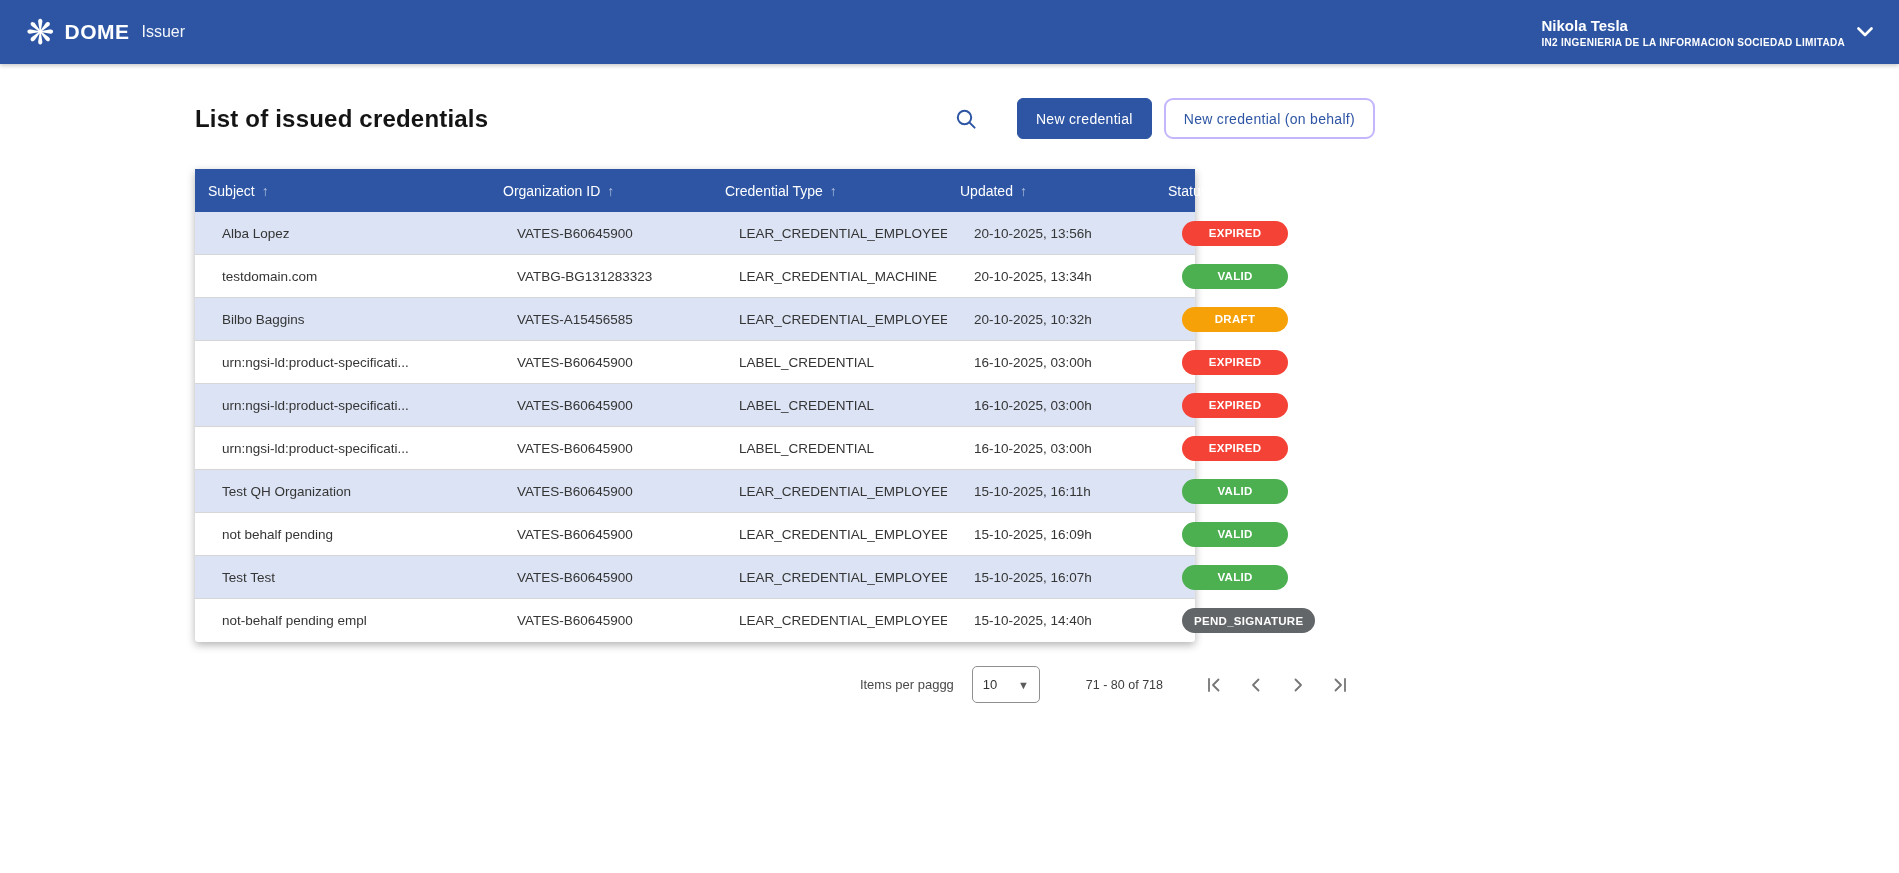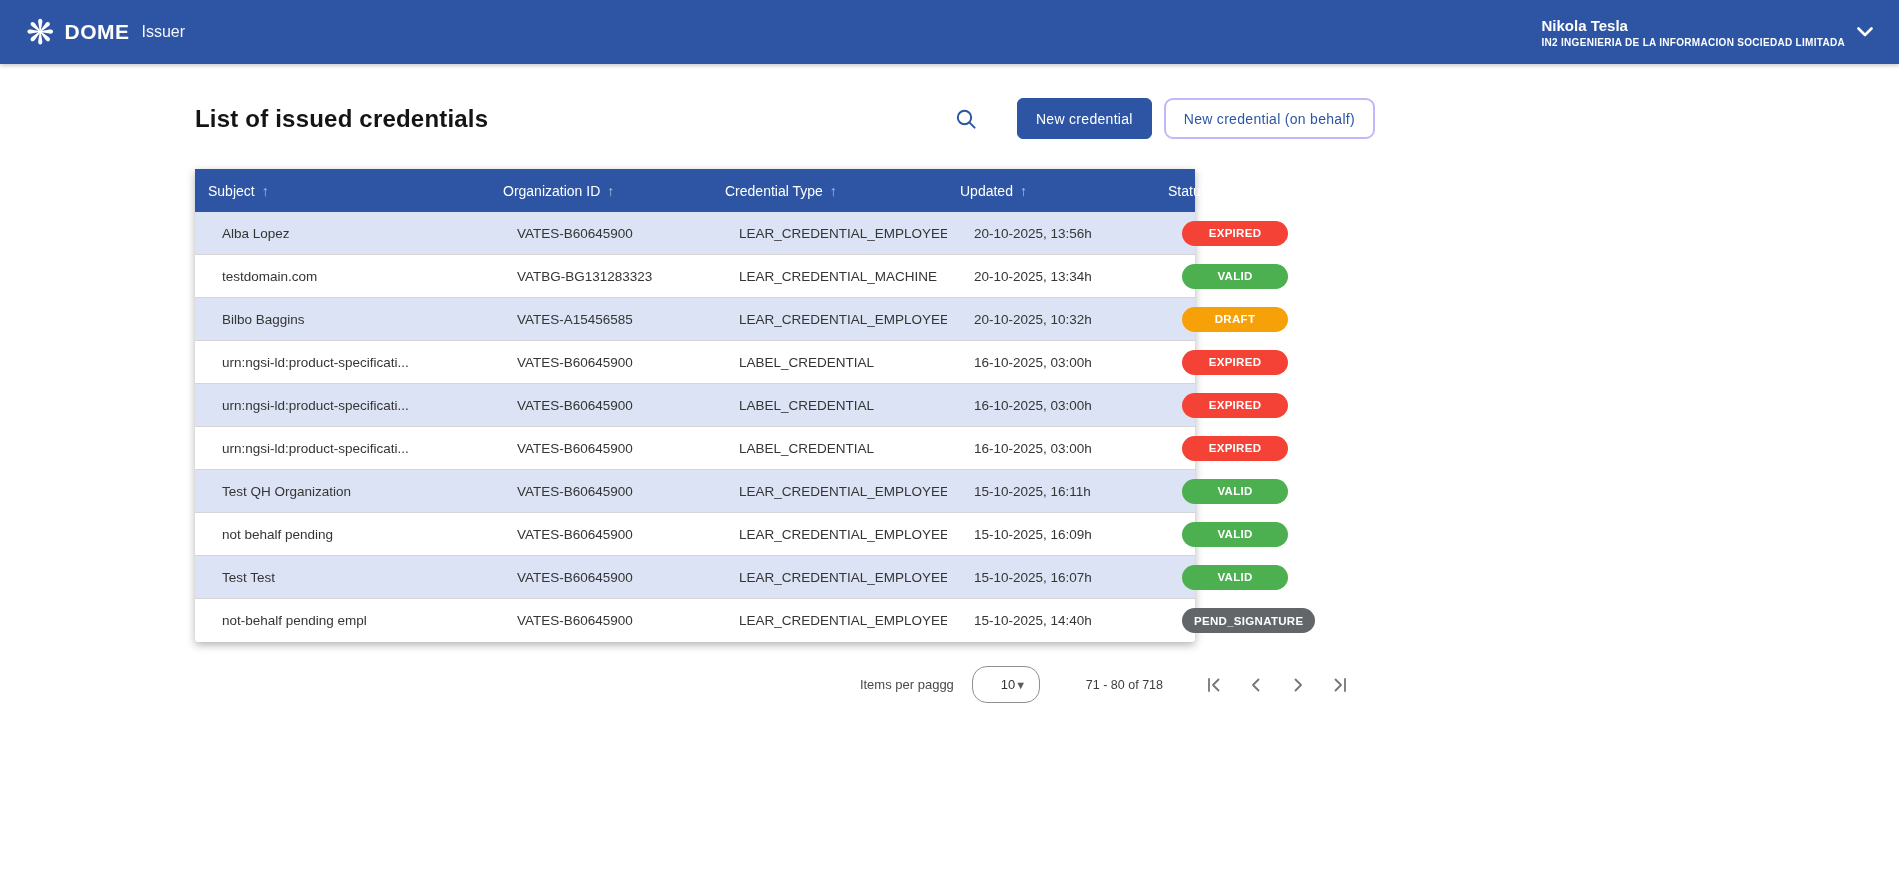--- a/index.html
+++ b/index.html
@@ -45,22 +45,22 @@
   .td { font-size: 13.5px; color: #353535; padding-left: 27px; white-space: nowrap;
     overflow: hidden; }
   .badge { display: inline-flex; align-items: center; justify-content: center;
     min-width: 106px; height: 25px; padding: 0 12px; border-radius: 14px;
     color: #fff; font-size: 11.5px; font-weight: 700; letter-spacing: .3px; }
 
   
   .pagination { margin-top: 24px; display: flex; align-items: center;
     justify-content: flex-end; padding-right: 14px; gap: 4px; color: #4a4a4a; }
   .ipp-label { font-size: 13px; color: #4a4a4a; }
-  .page-size { width: 68px; height: 37px; border: 1px solid #8f8f8f; border-radius: 15px;
-    margin-left: 14px; display: flex; align-items: center; padding: 0 28px;
+  .page-size { width: 68px; height: 37px; border: 1px solid #8f8f8f; border-radius: 5px;
+    margin-left: 14px; display: flex; align-items: center; padding: 0 10px;
     justify-content: space-between; cursor: pointer; font-size: 13px; color: #333; }
   .caret { font-size: 11px; color: #5b5b5b; }
   .range { font-size: 12.5px; margin-left: 42px; color: #3d3d3d; }
   .nav-icons { display: flex; align-items: center; margin-left: 26px; }
   .nav-btn { background: none; border: none; cursor: pointer; padding: 9px 12px; display: flex; }
   .nav-btn svg { stroke: #757575; }
 </style>
 </head>
 <body>
 

